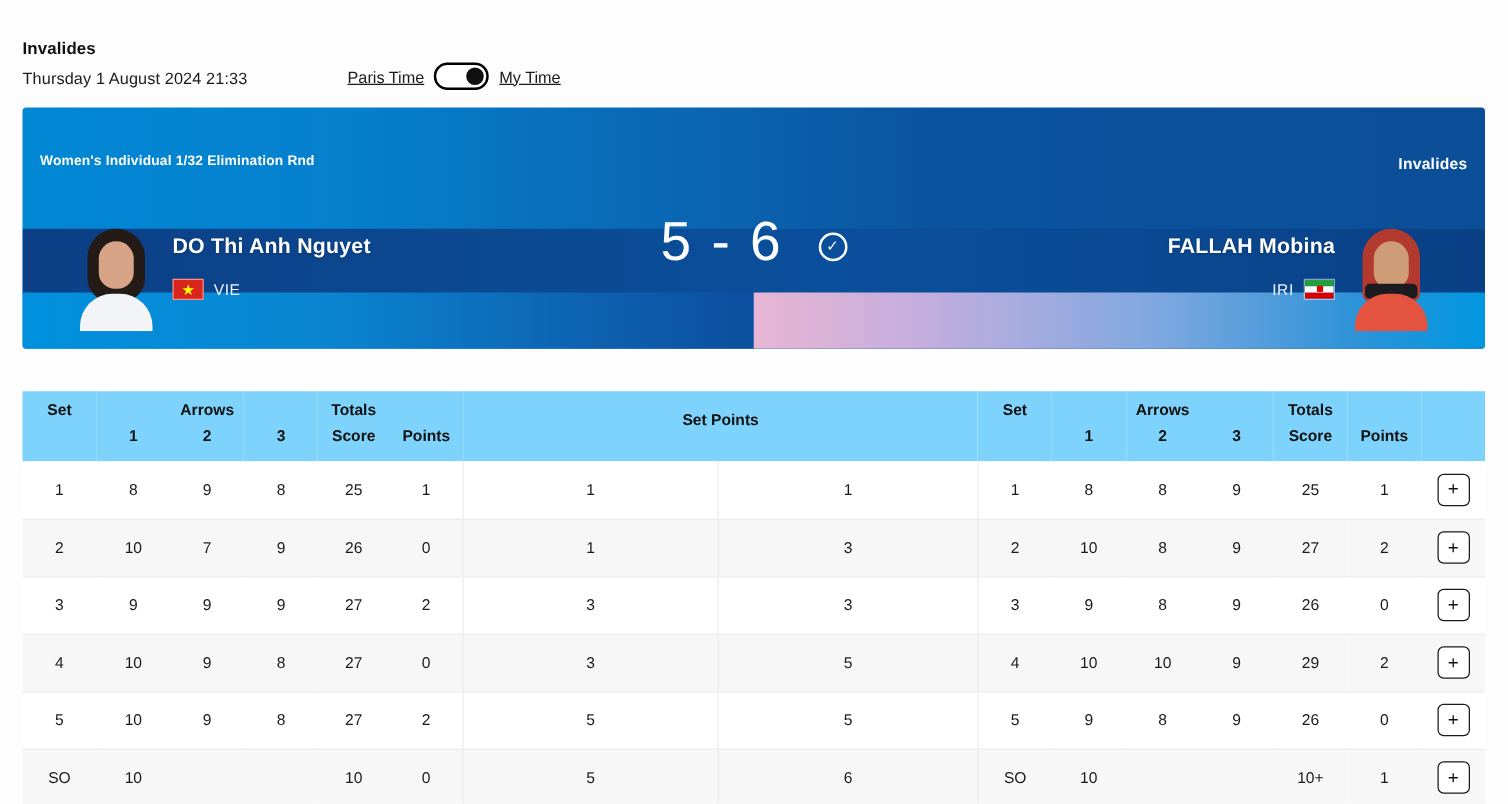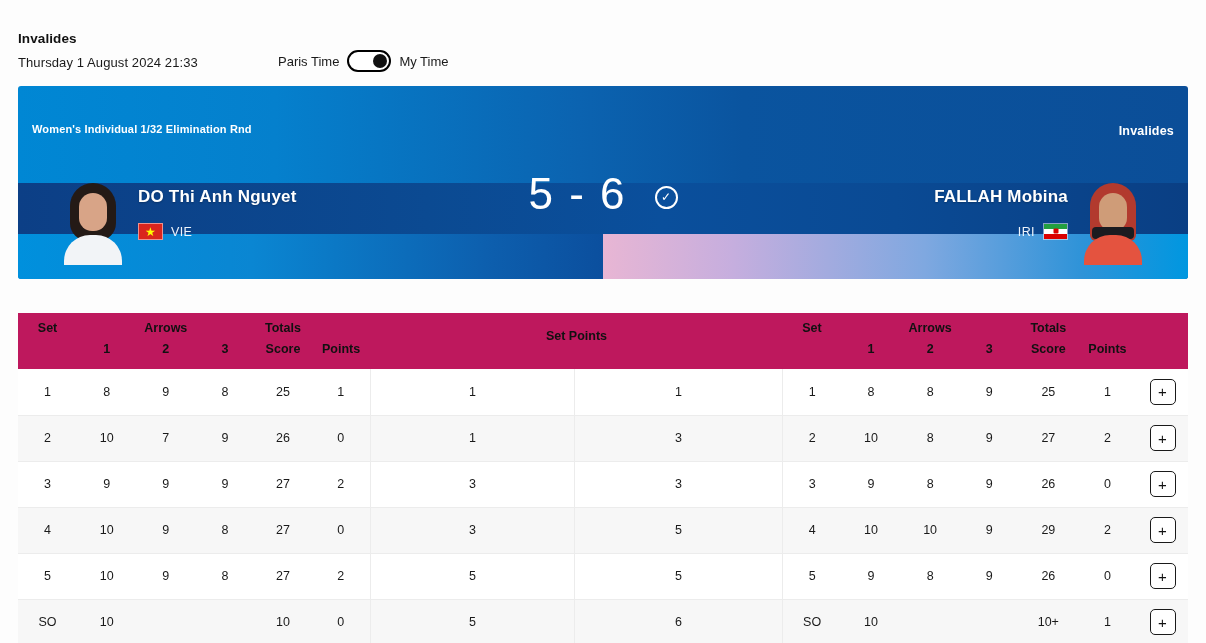--- a/index.html
+++ b/index.html
@@ -14,21 +14,21 @@
   
   .topbar { padding: 28px 0 0 18px; display: flex; align-items: center; }
   .venue-block { width: 240px; }
   .venue-name { font-size: 13.5px; font-weight: bold; letter-spacing: .1px; color: #111; }
   .venue-date { font-size: 13px; margin-top: 9px; color: #1a1a1a; letter-spacing: .1px; }
 
   .time-toggle-wrap {
     display: flex; align-items: center; gap: 8px;
     margin-left: 20px; margin-top: 22px;
   }
-  .tt-label { font-size: 13px; color: #1a1a1a; }
+  .tt-label { font-size: 13px; color: #1a1a1a; text-decoration: underline; }
   .switch {
     width: 44px; height: 22px; border-radius: 11px;
     border: 2px solid #000; background: #fff;
     position: relative; cursor: pointer; flex: none;
   }
   .switch .knob {
     position: absolute; top: 2px; right: 2px;
     width: 14px; height: 14px; border-radius: 50%; background: #111;
   }
 
@@ -135,21 +135,21 @@
   .win-check {
     width: 23px; height: 23px; border-radius: 50%;
     border: 2px solid #ffffff; color: #ffffff;
     display: flex; align-items: center; justify-content: center;
     font-size: 12px; line-height: 1; margin-top: 6px;
   }
 
   
   .table-wrap { margin: 34px 18px 0 18px; }
   table.results { width: 100%; border-collapse: collapse; table-layout: fixed; }
-  table.results thead tr { background: #be185d; }
+  table.results thead tr { background: #7dd3fc; }
   table.results th {
     font-size: 12.5px; font-weight: bold; color: #111;
     padding: 0; height: 56px; vertical-align: bottom; text-align: center;
   }
   .th-stack { display: flex; flex-direction: column; justify-content: flex-end; height: 100%; padding-bottom: 10px; }
   .th-top { height: 22px; line-height: 22px; }
   .th-bot { height: 20px; line-height: 20px; }
   .th-mid { display: flex; align-items: center; justify-content: center; height: 100%; padding-bottom: 10px; }
 
   table.results td {

